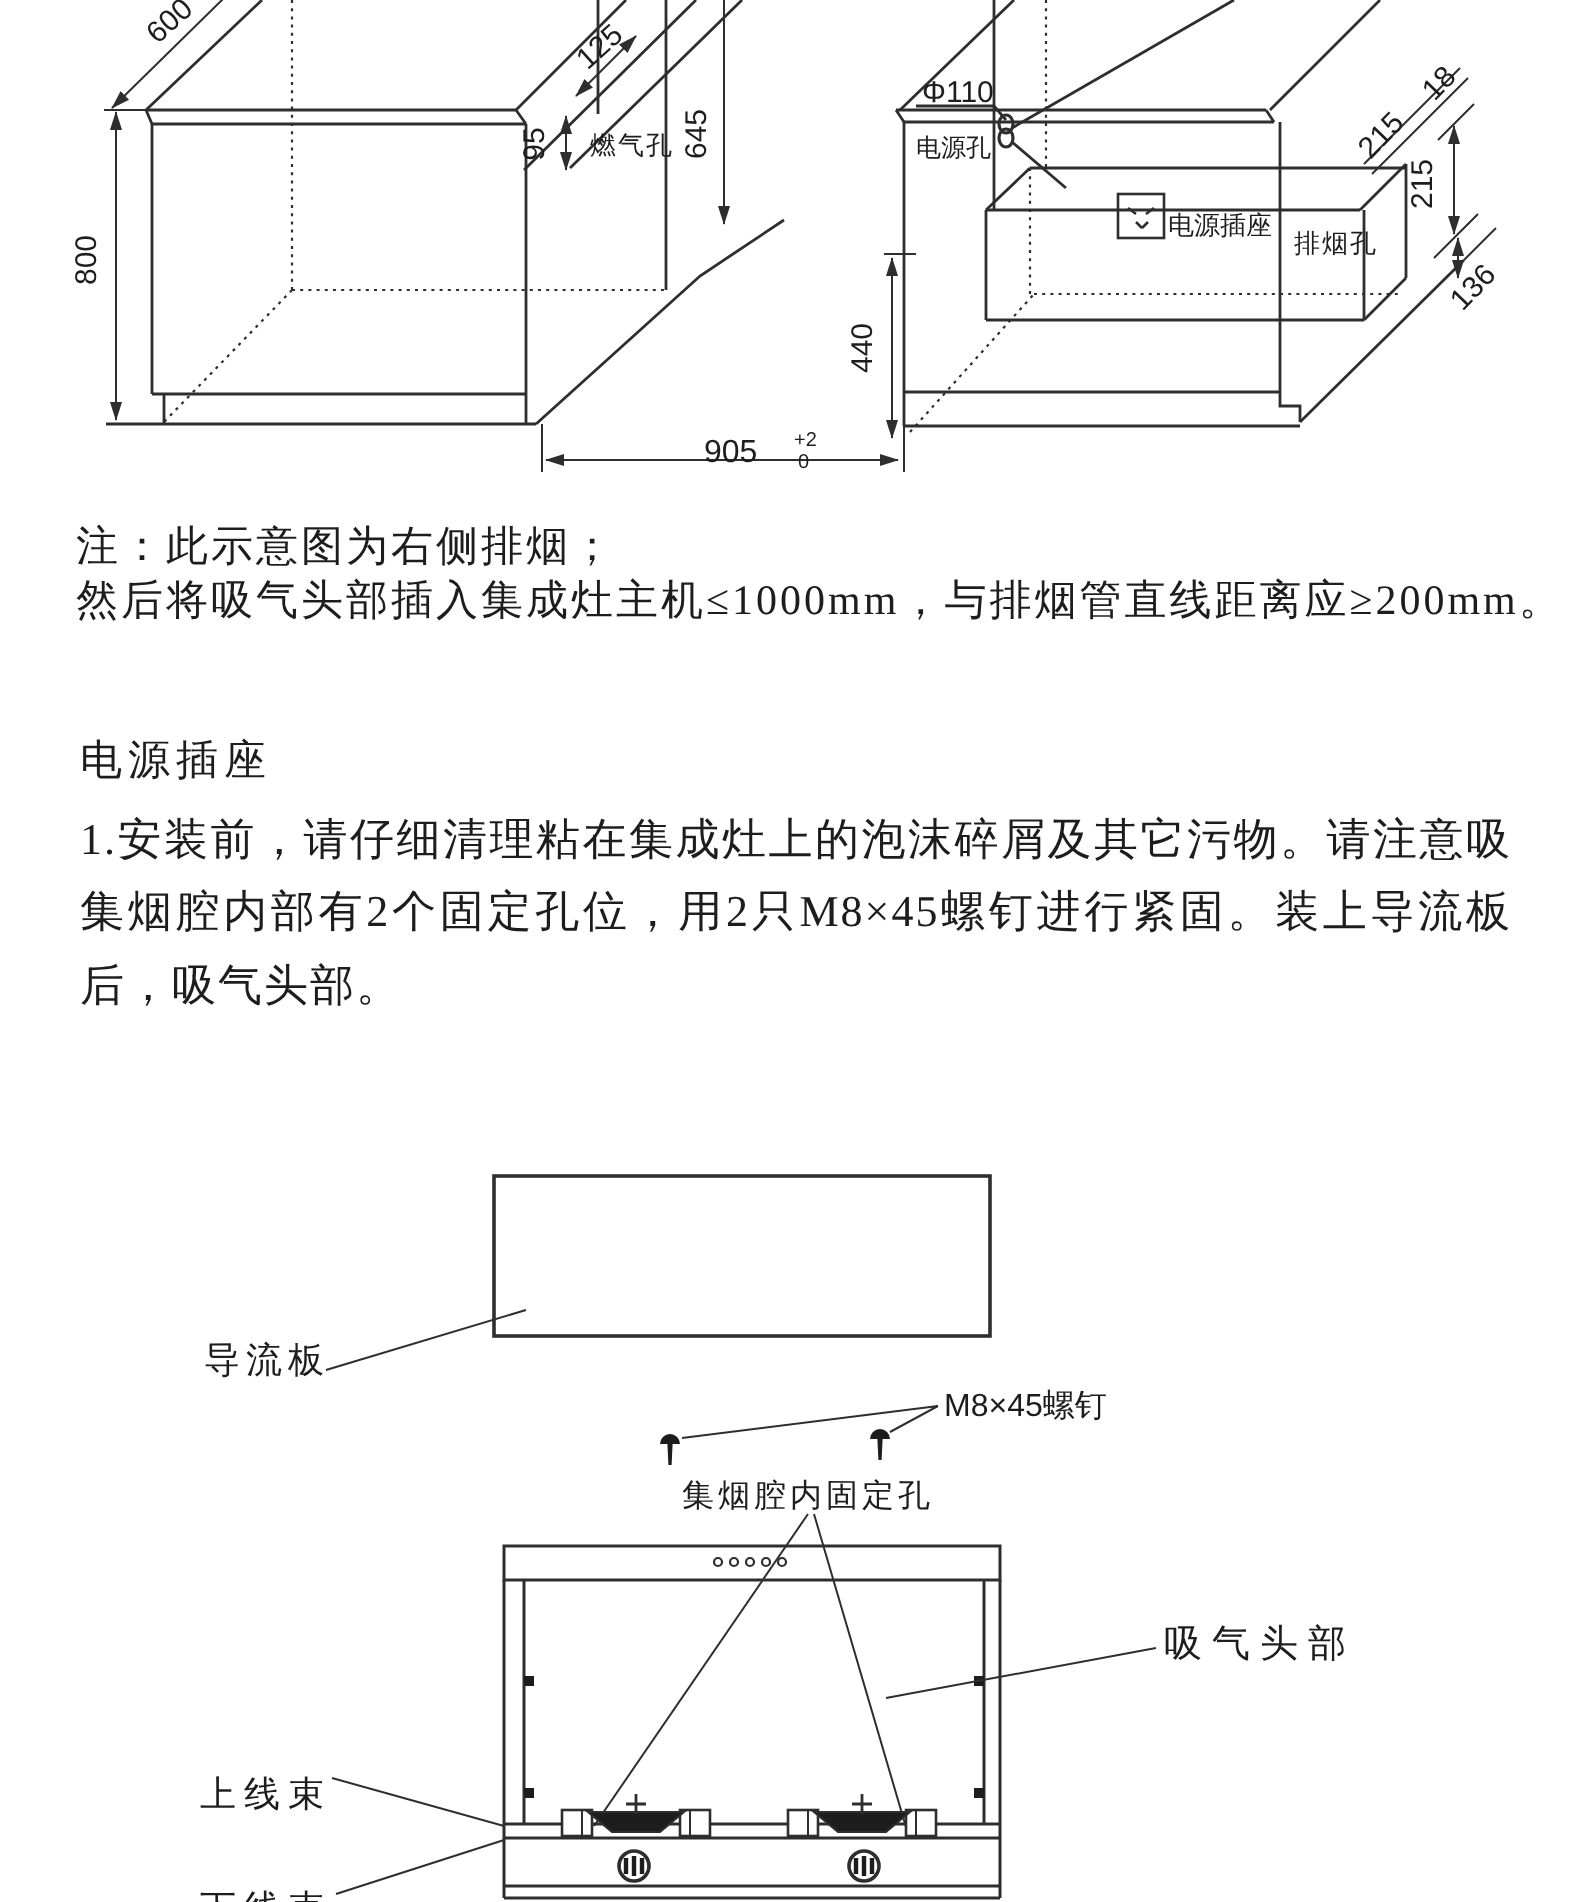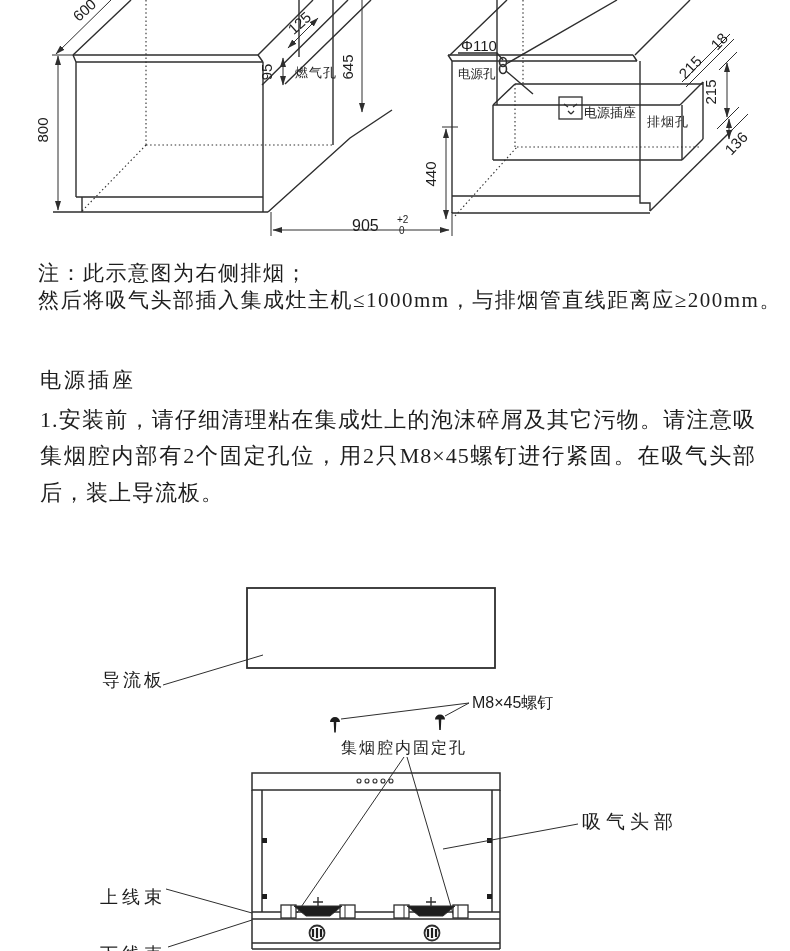--- a/index.html
+++ b/index.html
@@ -107,22 +107,22 @@
 </svg>
 
 <div class="abs note">
   <div>注：此示意图为右侧排烟；</div>
   <div>然后将吸气头部插入集成灶主机≤1000mm，与排烟管直线距离应≥200mm。</div>
 </div>
 
 <div class="abs heading">电源插座</div>
 <div class="abs para">
   <div class="ln">1.安装前，请仔细清理粘在集成灶上的泡沫碎屑及其它污物。请注意吸</div>
-  <div class="ln">集烟腔内部有2个固定孔位，用2只M8×45螺钉进行紧固。在吸气头部</div>
-  <div class="ln last">后，装上导流板。</div>
+  <div class="ln">集烟腔内部有2个固定孔位，用2只M8×45螺钉进行紧固。装上导流板</div>
+  <div class="ln last">后，吸气头部。</div>
 </div>
 
 <svg class="abs fig" style="left:0;top:575px" width="790" height="376" viewBox="0 0 790 376">
 
   <rect x="247" y="13" width="248" height="80" fill="none" stroke="#2e2e2e" stroke-width="1.8"></rect>
   <line x1="163" y1="110" x2="263" y2="80" stroke="#2e2e2e" stroke-width="1"></line>
   <text class="cjk" x="102" y="111" font-size="18" letter-spacing="3">导流板</text>
 
   <path d="M469,128 L341,144 M469,128 L445,141" stroke="#2e2e2e" stroke-width="1" fill="none"></path>
   <g fill="#1d1d1d">

